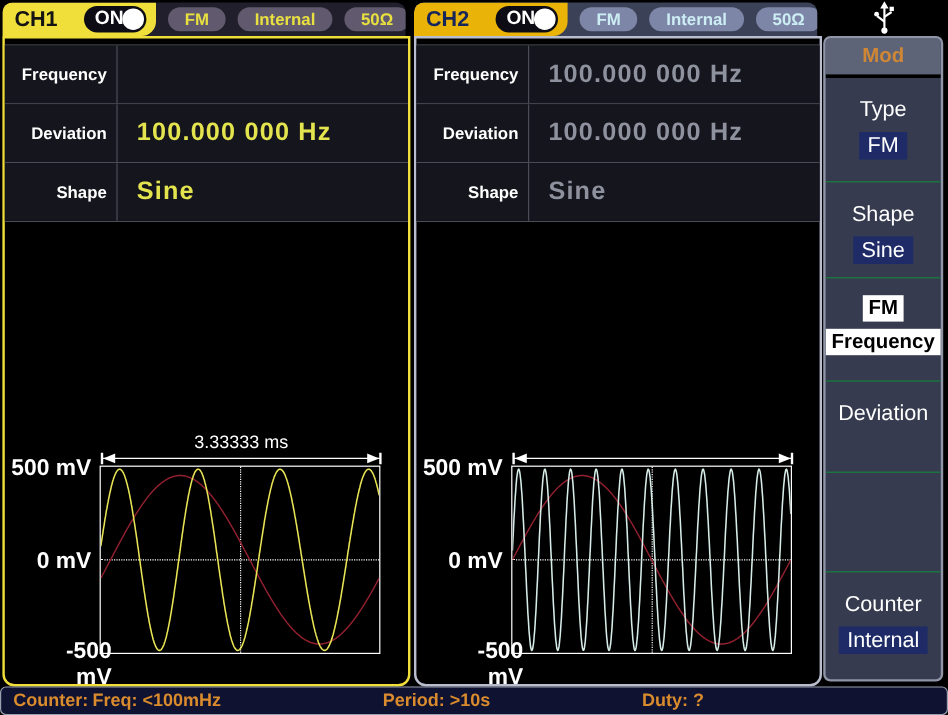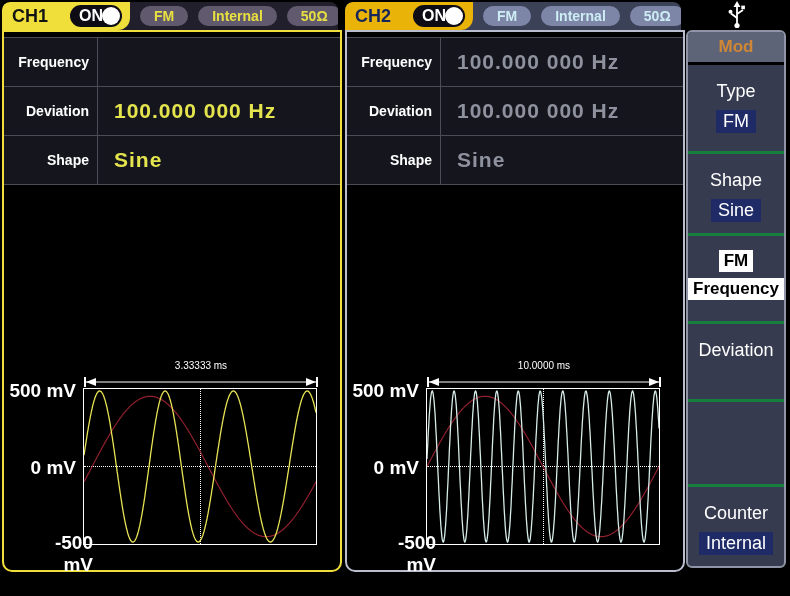--- a/index.html
+++ b/index.html
@@ -34,38 +34,38 @@
   .param-row{display:flex;height:48px;border-bottom:1px solid #4c4c58;background:#15151d;}
   .param-row:last-child{border-bottom:none;}
   .param-label{width:94px;border-right:1px solid #4c4c58;display:flex;align-items:center;justify-content:flex-end;
                padding-right:8px;box-sizing:border-box;color:#fff;font-size:14px;font-weight:bold;}
   .param-value{flex:1;display:flex;align-items:center;padding-left:16px;font-size:21px;font-weight:bold;letter-spacing:1px;}
   .p1 .param-value{color:#e4e44e;}
   .p2 .param-value{color:#8e929e;}
 
   
   .scope{position:absolute;left:0;top:328px;width:100%;height:200px;}
-  .span-label{position:absolute;left:79px;width:236px;top:0;text-align:center;color:#fff;font-size:10px;}
+  .span-label{position:absolute;left:79px;width:236px;top:0;text-align:center;color:#fff;font-size:15px;}
   .span-arrow{position:absolute;left:79px;top:17px;}
   .ylab{position:absolute;color:#fff;font-size:19px;text-align:right;width:72px;font-weight:bold;}
   .ylab.t{top:20px;left:0;}
   .ylab.m{top:97px;left:0;}
   .ylab.b{top:172px;left:17px;}
   .plotbox{position:absolute;left:79px;top:28px;width:234px;height:157px;border:1px solid #fff;box-sizing:border-box;}
   .zero-line{position:absolute;left:0;right:0;top:77px;border-top:1px dotted #fff;}
   .center-line{position:absolute;top:0;bottom:0;left:116px;border-left:1px dotted #fff;}
   .wave-svg{position:absolute;left:0;top:0;}
 
   
   .usb-zone{position:absolute;left:686px;top:0;width:102px;height:30px;display:flex;justify-content:center;align-items:center;background:#000;}
   .sidebar{position:absolute;left:686px;top:30px;width:100px;height:538px;background:#363b4f;
            border:2px solid #8f95a6;border-radius:6px;box-sizing:border-box;display:flex;flex-direction:column;overflow:hidden;}
   .side-title{height:30px;line-height:30px;text-align:center;background:#5d6478;color:#cf8736;
               font-size:17px;font-weight:bold;border-bottom:3px solid #000;flex:none;}
-  .side-sec{border-bottom:3px solid #15803d;flex:none;display:flex;flex-direction:column;align-items:center;cursor:pointer;}
+  .side-sec{border-bottom:1px solid #15803d;flex:none;display:flex;flex-direction:column;align-items:center;cursor:pointer;}
   .side-sec:last-child{border-bottom:none;flex:1;}
   .sec-label{color:#fff;font-size:18px;margin-top:16px;}
   .sec-value{color:#fff;font-size:18px;background:#1e2b67;padding:1px 7px;margin-top:8px;}
   .sec-sel{background:#fff;color:#000;font-size:17px;font-weight:bold;padding:1px 5px;}
   .sec-sel.first{margin-top:14px;}
   .sec-sel.second{margin-top:6px;}
 
   
   .statusbar{position:absolute;left:0;top:572px;width:788px;height:22px;background:#0f1230;
              border:1px solid #9aa0b0;border-radius:5px;}
@@ -153,21 +153,20 @@
       <div class="param-row">
         <div class="param-label">Deviation</div>
         <div class="param-value">100.000 000 Hz</div>
       </div>
       <div class="param-row">
         <div class="param-label">Shape</div>
         <div class="param-value">Sine</div>
       </div>
     </div>
     <div class="scope">
-      <div class="span-label">10.0000 ms</div>
       <svg class="span-arrow" width="236" height="10" viewBox="0 0 236 10">
         <line x1="2" y1="5" x2="234" y2="5" stroke="#fff" stroke-width="1"></line>
         <line x1="2" y1="0" x2="2" y2="10" stroke="#fff" stroke-width="2"></line>
         <line x1="234" y1="0" x2="234" y2="10" stroke="#fff" stroke-width="2"></line>
         <path d="M3,5 L13,1 L13,9 Z" fill="#fff"></path>
           <path d="M233,5 L223,1 L223,9 Z" fill="#fff"></path>
       </svg>
       <div class="ylab t">500 mV</div>
       <div class="ylab m">0 mV</div>
       <div class="ylab b">-500 mV</div>
@@ -219,14 +218,20 @@
     </div>
 
     <div class="side-sec" style="height:82px;"></div>
 
     <div class="side-sec">
       <div class="sec-label">Counter</div>
       <div class="sec-value">Internal</div>
     </div>
   </div>
 
+  <div class="statusbar">
+    <span class="st-counter">Counter:</span>
+    <span class="st-freq">Freq: &lt;100mHz</span>
+    <span class="st-period">Period: &gt;10s</span>
+    <span class="st-duty">Duty: ?</span>
+  </div>
 
 </div>
 
 </body></html>

